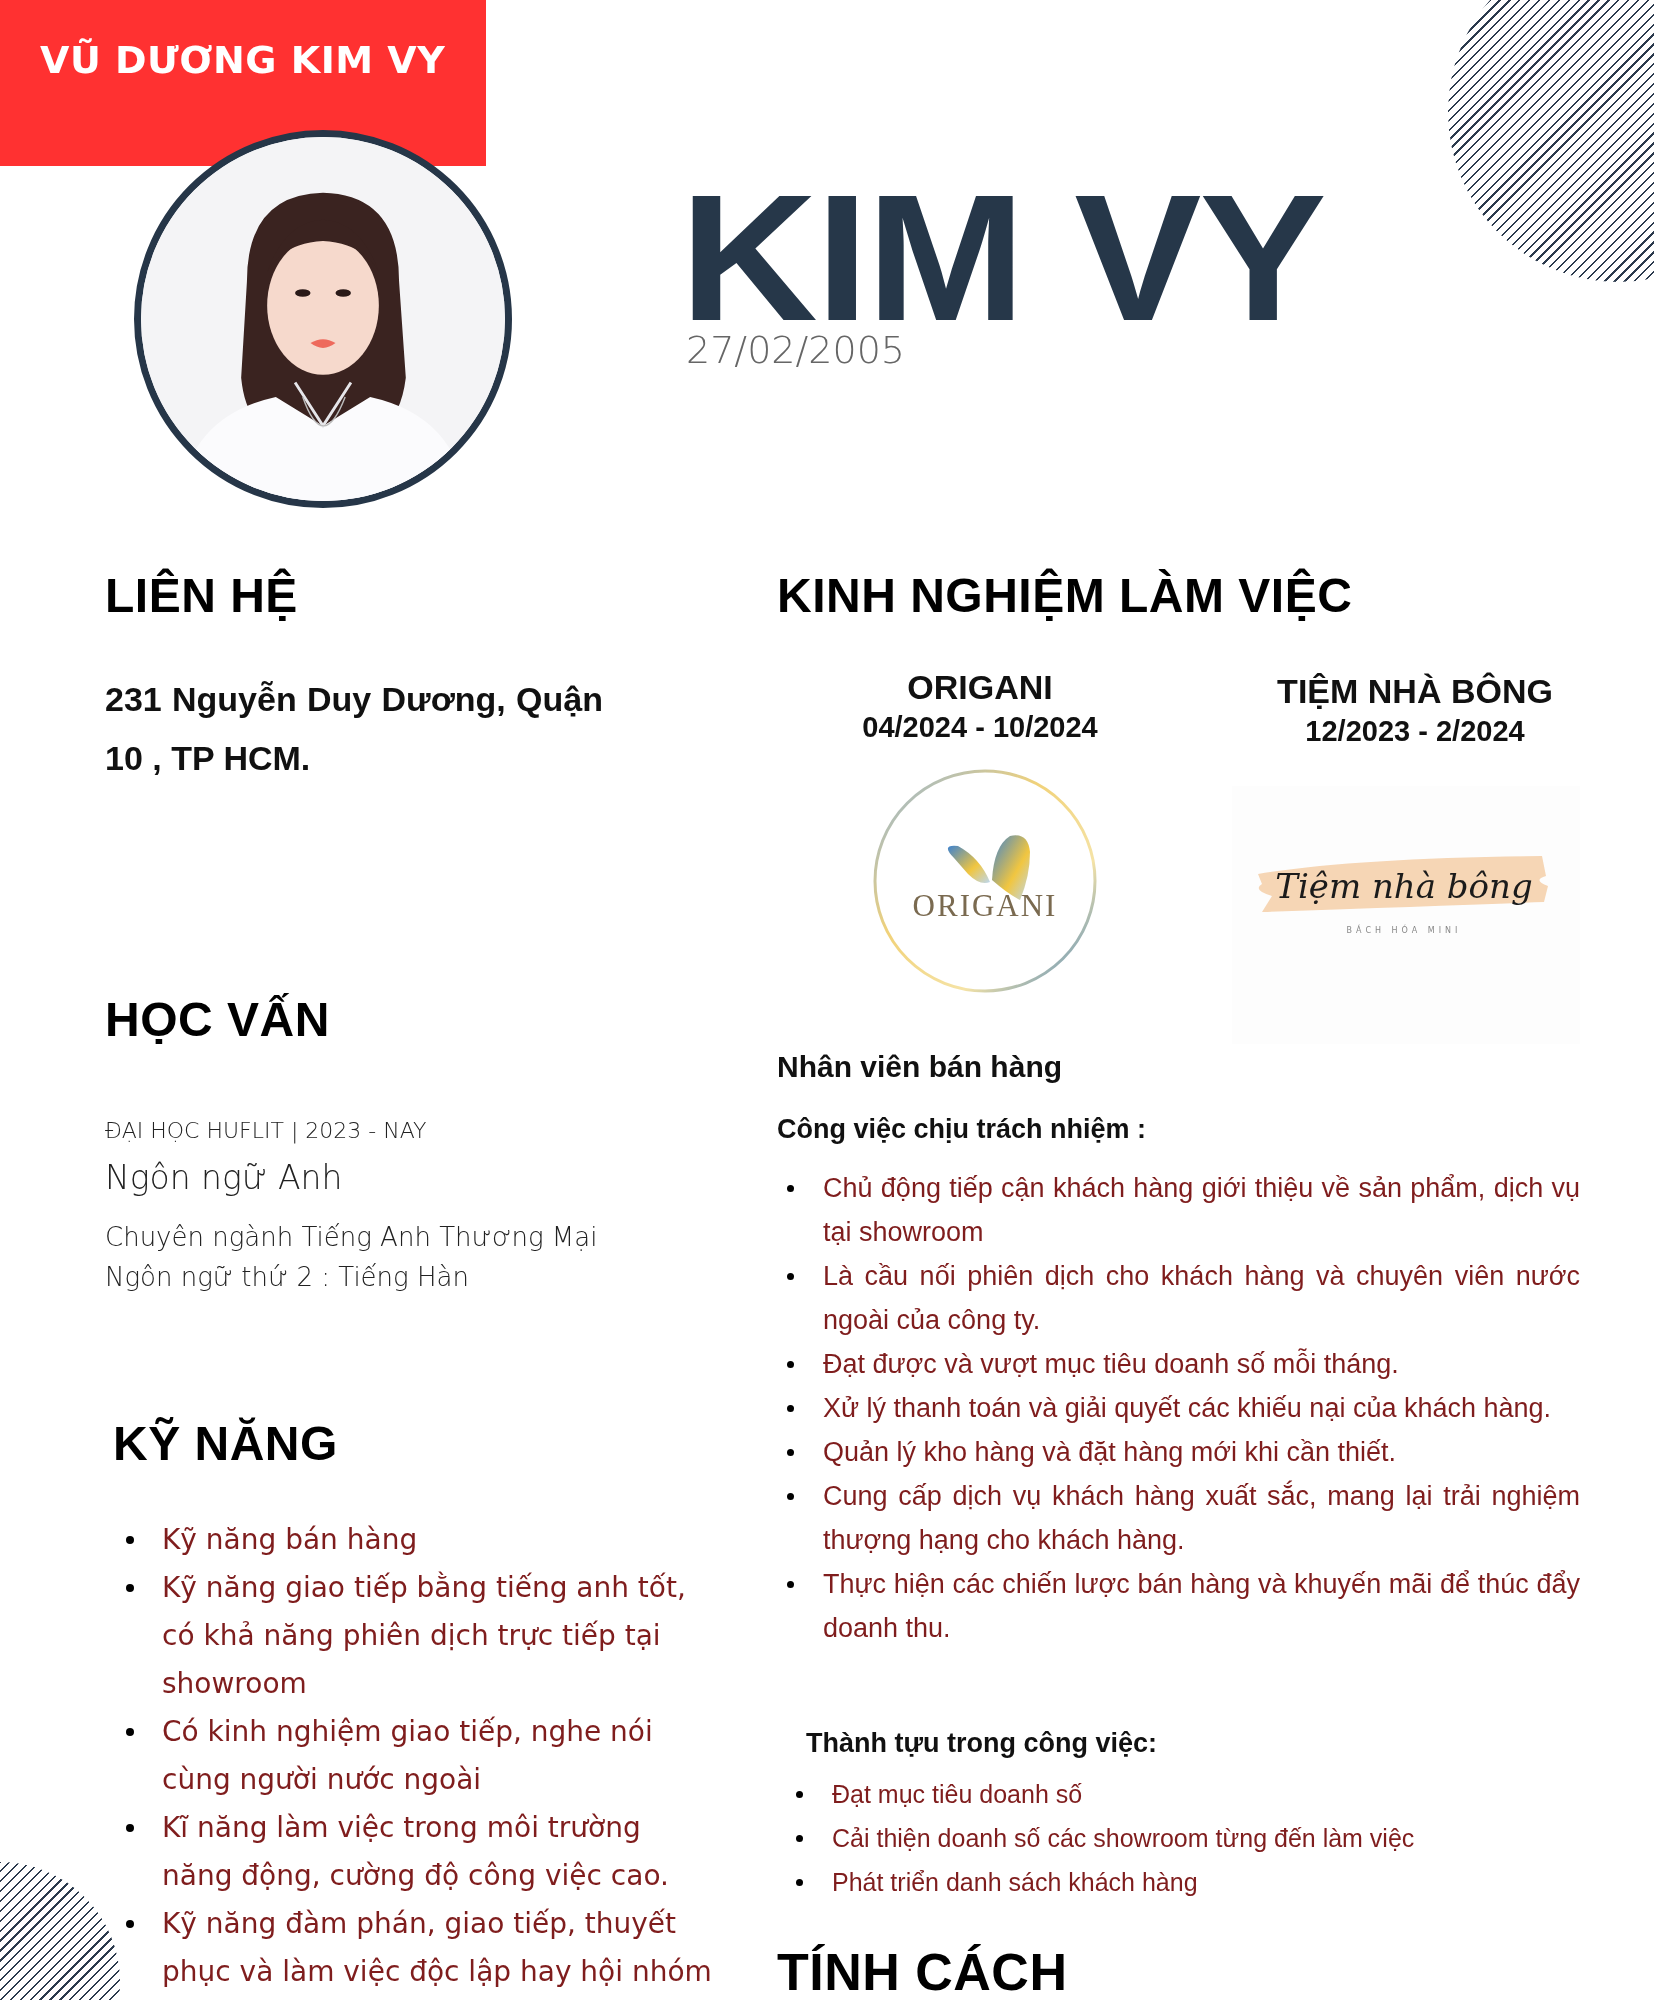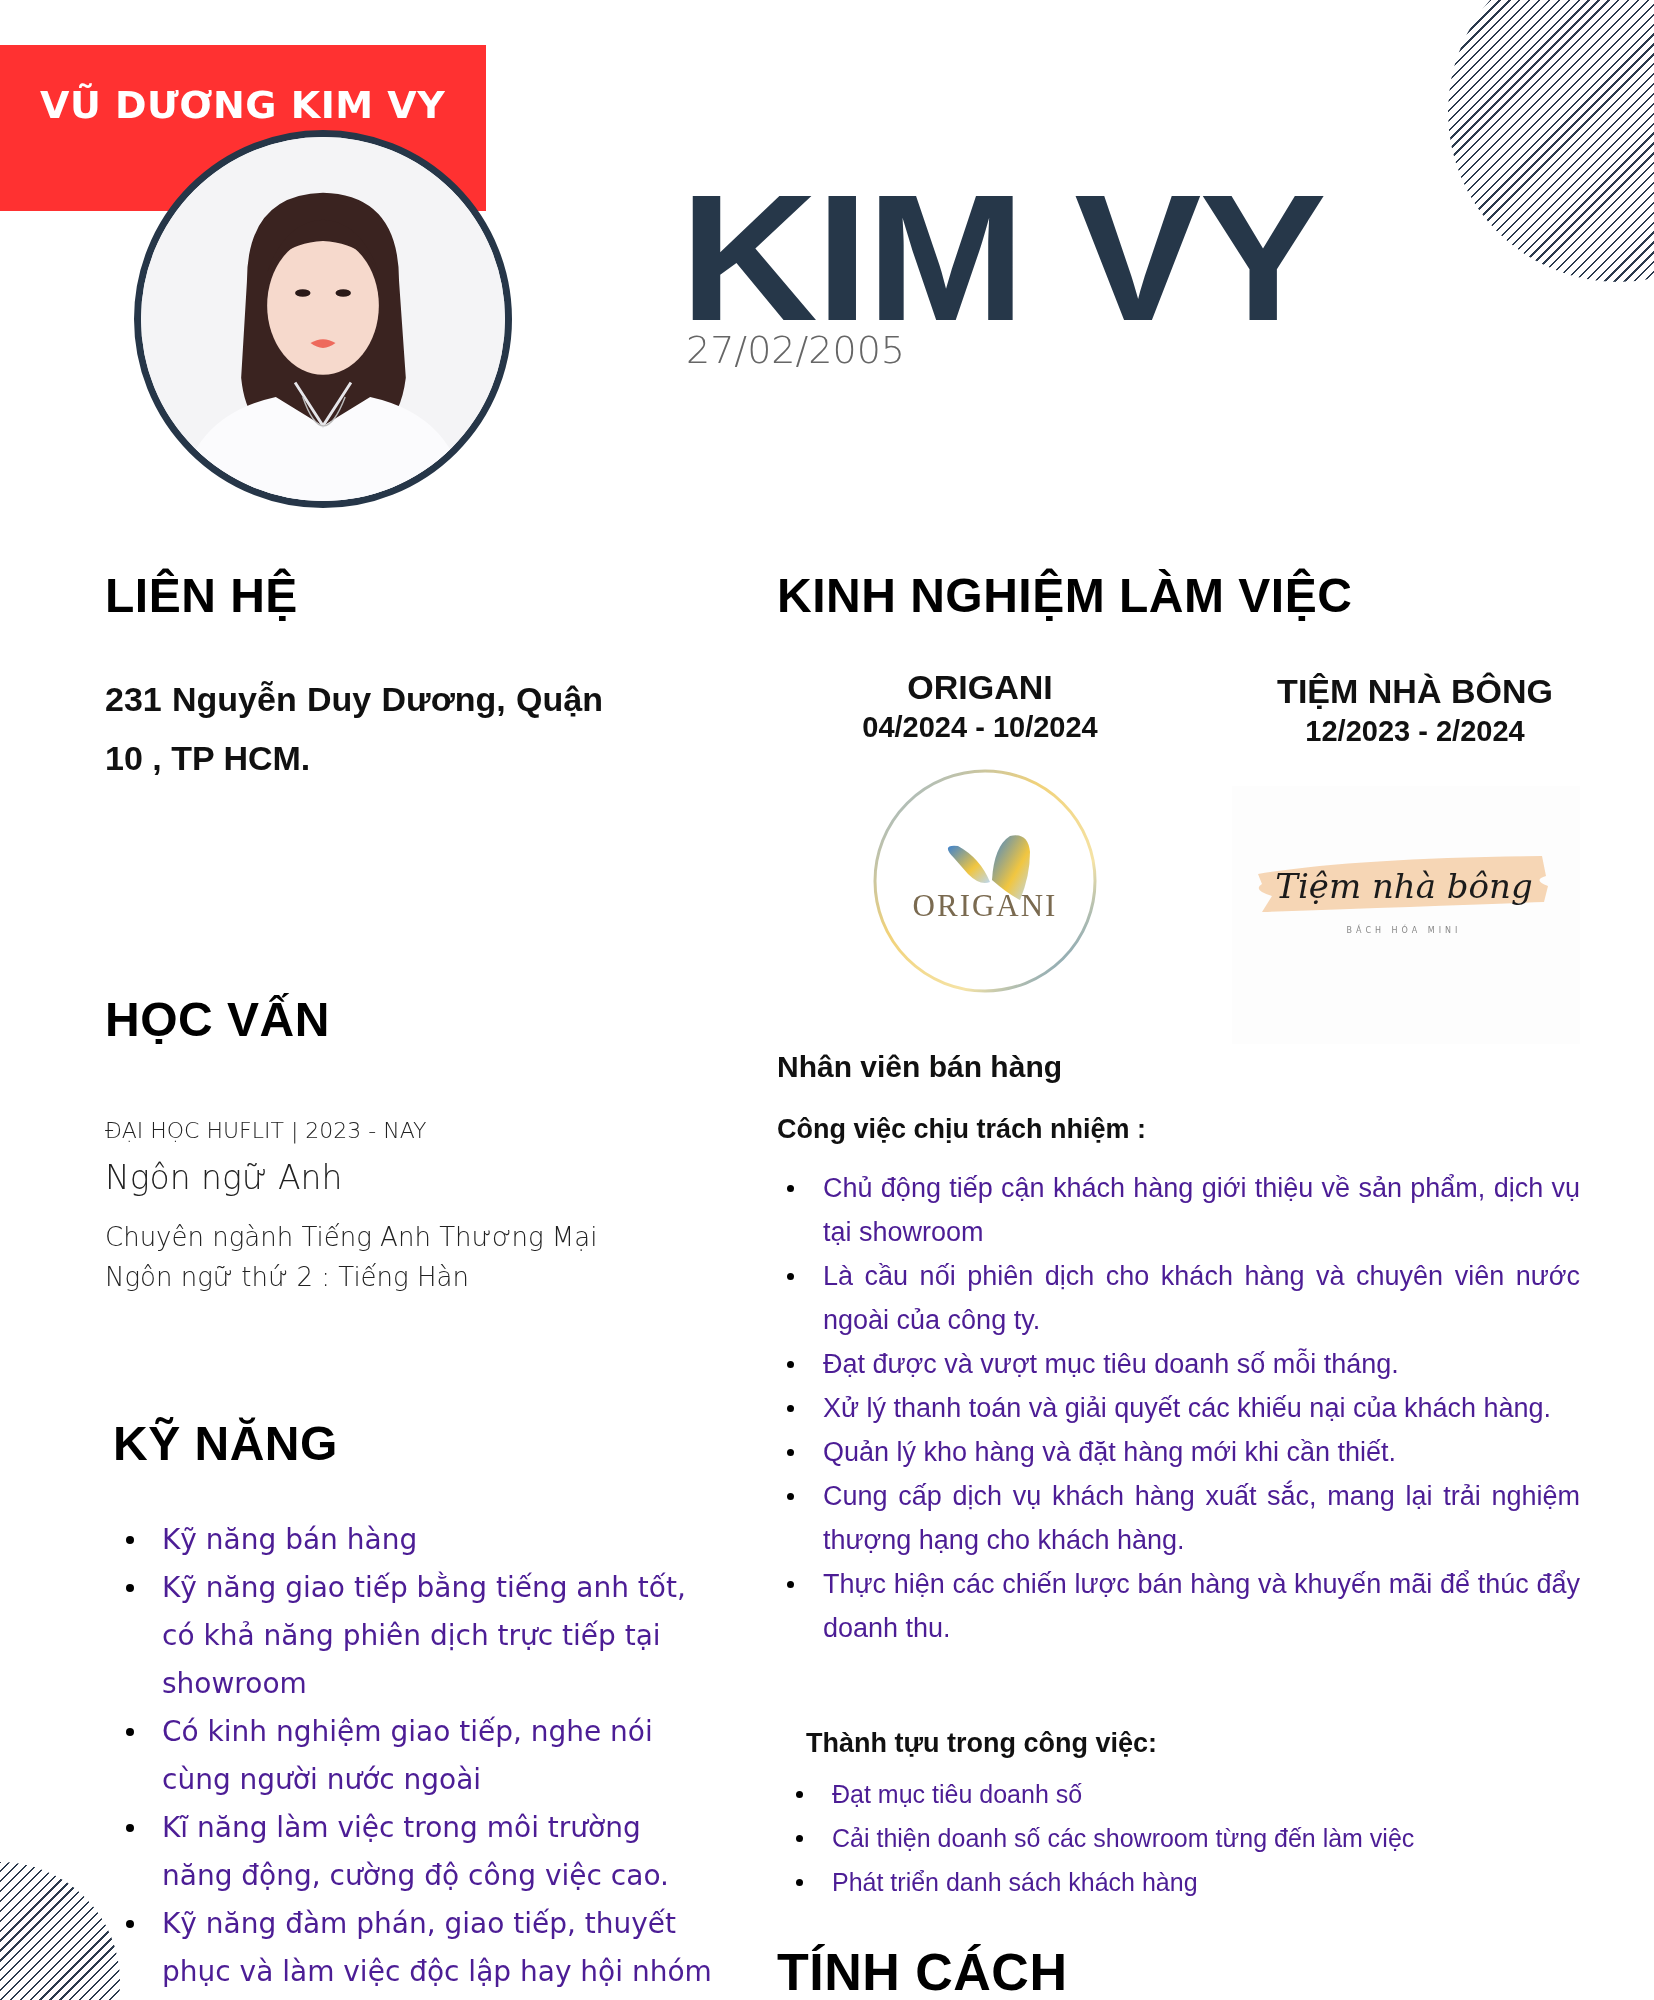--- a/index.html
+++ b/index.html
@@ -1,40 +1,40 @@
 <!DOCTYPE html>
 <html><head>
 <meta charset="utf-8">
 <style>
   * { box-sizing: border-box; margin: 0; padding: 0; }
   html, body { width: 1654px; height: 2000px; overflow: hidden; background: #ffffff; }
   body { position: relative; font-family: "Liberation Sans", sans-serif; color: #111; }
 
-  .name-banner { position: absolute; left: 0; top: 0; width: 486px; height: 166px; background: #ff3131; margin-top: 45px; }
+  .name-banner { position: absolute; left: 0; top: 0; width: 486px; height: 166px; background: #ff3131; }
   .name-banner span { position: absolute; left: 40px; top: 38px; color: #fff; font-weight: bold; font-size: 38px; letter-spacing: 0.5px; font-family: "DejaVu Sans", sans-serif; }
 
   .hatch { position: absolute; border-radius: 50%;
     background: repeating-linear-gradient(135deg, #2b3a4d 0px, #2b3a4d 1.6px, transparent 1.6px, transparent 7px); }
   .hatch-tr { left: 1448px; top: -58px; width: 340px; height: 340px; }
   .hatch-bl { left: -120px; top: 1862px; width: 240px; height: 240px; }
 
   .avatar { position: absolute; left: 134px; top: 130px; width: 378px; height: 378px; border-radius: 50%; border: 7px solid #263648; background: #f4f4f6; overflow: hidden; }
   .avatar svg { width: 100%; height: 100%; display: block; }
 
   .big-name { position: absolute; left: 680px; top: 168px; font-size: 180px; font-weight: bold; color: #263749; letter-spacing: -2px; line-height: 1; font-family: "Liberation Sans", sans-serif; transform: scaleX(1.06); transform-origin: left; }
   .dob { position: absolute; left: 686px; top: 328px; font-size: 38px; color: #666; font-weight: 300; font-family: "DejaVu Sans", sans-serif; }
 
   .h-section { position: absolute; font-weight: bold; font-size: 48px; color: #000; letter-spacing: 0.5px; font-family: "Liberation Sans", sans-serif; }
 
   .addr { position: absolute; left: 105px; top: 670px; width: 498px; font-size: 34px; font-weight: bold; line-height: 59px; text-align: justify; text-align-last: left; }
   .redacted { position: absolute; left: 105px; width: 500px; height: 20px; }
 
   .edu-line { position: absolute; left: 105px; font-family: "DejaVu Sans", sans-serif; color: #222; font-weight: 300; }
 
-  .list { position: absolute; list-style: none; font-family: "DejaVu Sans", sans-serif; color: #4c1d95; }
+  .list { position: absolute; list-style: none; font-family: "DejaVu Sans", sans-serif; color: #7f1d1d; }
   .list li { position: relative; padding-left: 46px; }
   .list li::before { content: ""; position: absolute; left: 10px; width: 8px; height: 8px; border-radius: 50%; background: #000; }
   .skills { left: 116px; top: 1516px; width: 600px; font-size: 28px; line-height: 48px; }
   .skills li::before { top: 20px; }
 
   .company { position: absolute; text-align: center; font-weight: bold; font-family: "Liberation Sans", sans-serif; }
   .company .cname { font-size: 34px; display: block; }
   .company .cdate { font-size: 29px; display: block; margin-top: 4px; }
 
   .logo-origani { position: absolute; left: 870px; top: 766px; width: 230px; height: 230px; border-radius: 50%; }

